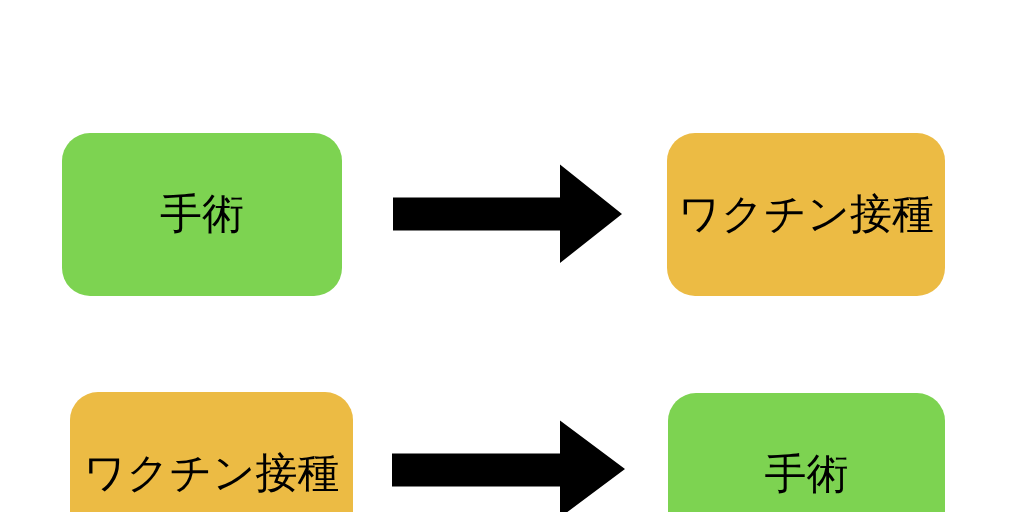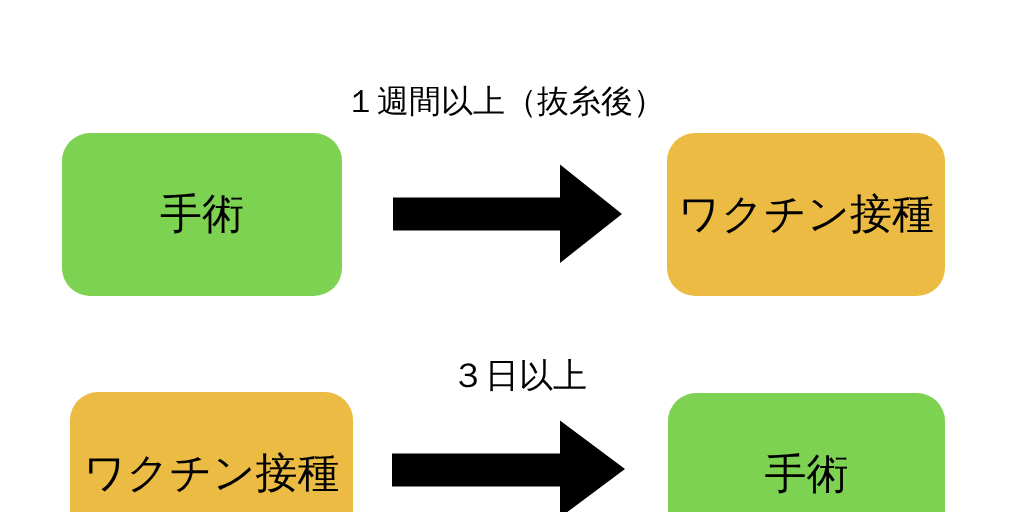--- a/index.html
+++ b/index.html
@@ -46,31 +46,29 @@
     width: 1024px;
     height: 512px;
     pointer-events: none;
   }
 </style>
 </head>
 <body>
 
 <div class="canvas" style="background-color: rgb(255, 255, 255);">
 
-  <div class="flow-label label-top" style="color: rgb(0, 0, 0);">１週間以上（抜糸後）</div>
 
   <div class="node node-tl" style="background-color: rgb(125, 211, 81);">
     <span class="node-text" style="color: rgb(0, 0, 0);">手術</span>
   </div>
 
   <div class="node node-tr" style="background-color: rgb(236, 187, 68);">
     <span class="node-text" style="color: rgb(0, 0, 0);">ワクチン接種</span>
   </div>
 
-  <div class="flow-label label-bottom" style="color: rgb(0, 0, 0);">３日以上</div>
 
   <div class="node node-bl" style="background-color: rgb(236, 187, 68);">
     <span class="node-text" style="color: rgb(0, 0, 0);">ワクチン接種</span>
   </div>
 
   <div class="node node-br" style="background-color: rgb(125, 211, 81);">
     <span class="node-text" style="color: rgb(0, 0, 0);">手術</span>
   </div>
 
   <svg class="arrows" viewBox="0 0 1024 512">

